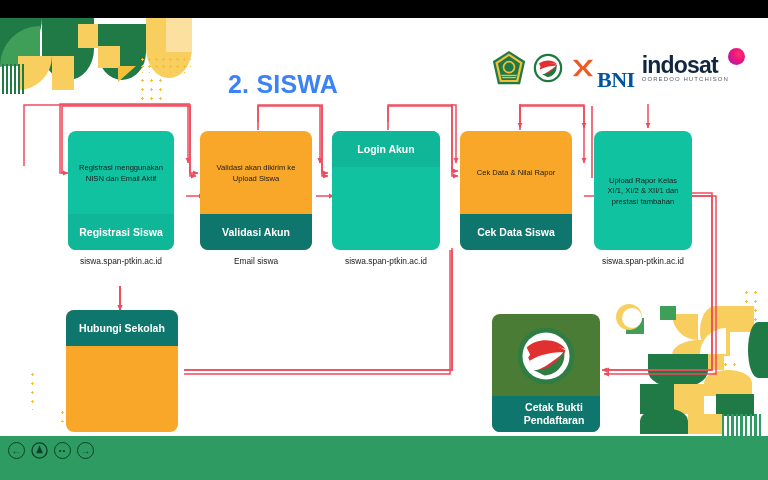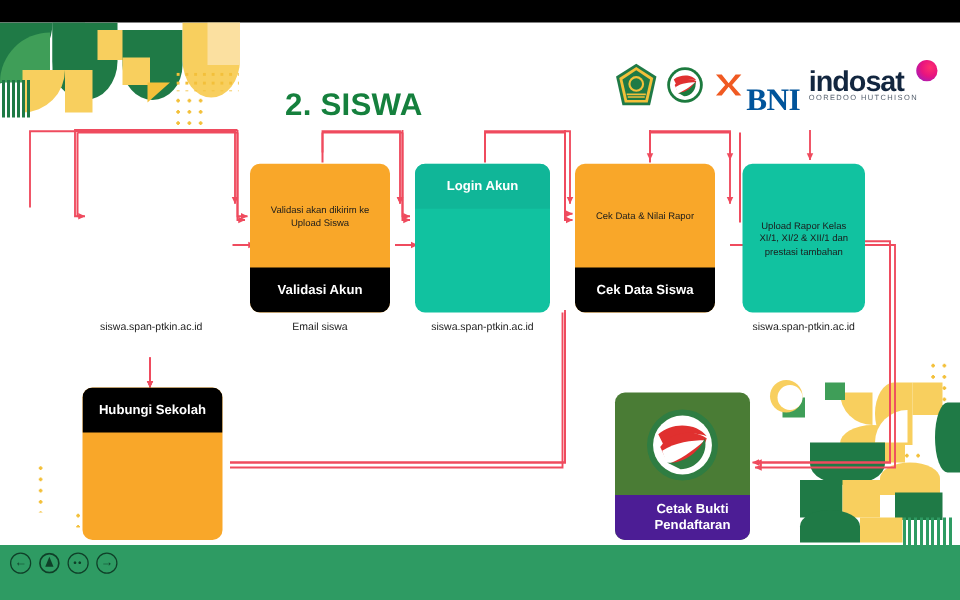--- a/index.html
+++ b/index.html
@@ -47,35 +47,35 @@
   .dots-sm {
     background-image: radial-gradient(#f3c03a 1.3px, transparent 1.4px);
     background-size: 9px 9px;
   }
 
   
   #title {
     position: absolute;
     left: 228px; top: 52px;
     font-size: 25px; font-weight: bold;
-    color: #15803d; letter-spacing: .2px;
+    color: #3b82f6; letter-spacing: .2px;
   }
 
   
   #logobar {
     position: absolute; left: 492px; top: 30px;
     height: 40px; display: flex; align-items: center; gap: 7px;
   }
   .logo-kemenag { width: 34px; height: 36px; }
   .logo-span { width: 30px; height: 30px; }
   .logo-bni { display: flex; align-items: center; gap: 3px; }
   .bni-46 { width: 24px; height: 24px; }
   .bni-txt {
     font-family: "Liberation Serif", serif;
-    font-size: 25px; font-weight: bold; color: #00549b;
+    font-size: 22px; font-weight: bold; color: #00549b;
     letter-spacing: -.5px; line-height: 1; margin-top: 24px;
   }
   .logo-indosat { position: relative; padding-right: 16px; }
   .ind-txt {
     font-size: 23px; font-weight: bold; color: #12263f;
     letter-spacing: -.8px; line-height: 1;
   }
   .ind-sub {
     font-size: 6px; color: #55606e; letter-spacing: 1.1px;
     text-align: right; margin-top: -1px;
@@ -105,23 +105,23 @@
   .card .foot {
     height: 36px;
     display: flex; align-items: center; justify-content: center;
     text-align: center;
     font-size: 10.5px; font-weight: bold; color: #ffffff;
     line-height: 1.2; padding: 0 4px;
   }
   .card.teal { background: #11c2a0; }
   .card.teal .foot { background: #10b698; }
   .card.orange { background: #f9a729; }
-  .card.orange .foot { background: #000000; }
+  .card.orange .foot { background: #0f766e; }
   .card.green { background: #4a7c35; }
-  .card.green .foot { background: #4c1d95; padding-left: 20px; }
+  .card.green .foot { background: #0f766e; padding-left: 20px; }
   .card.green .body { color: #fff; }
 
   .caption {
     position: absolute;
     text-align: center;
     font-size: 8.4px; color: #1b1b1b;
     z-index: 4;
   }
   .caption.small { font-size: 7.6px; }
 
@@ -325,20 +325,24 @@
         <span class="bni-txt">BNI</span>
       </div>
 
       <div class="logo-indosat">
         <div class="ind-txt">indosat</div>
         <div class="ind-sub">OOREDOO HUTCHISON</div>
         <div class="ind-dot"></div>
       </div>
     </div>
 
+    <div class="card teal" style="left:68px;top:113px;width:106px;height:119px;">
+      <div class="body">Registrasi menggunakan NISN dan Email Aktif</div>
+      <div class="foot">Registrasi Siswa</div>
+    </div>
     <div class="caption" style="left:58px;top:238px;width:126px;">siswa.span-ptkin.ac.id</div>
 
     <div class="card orange" style="left:200px;top:113px;width:112px;height:119px;">
       <div class="body">Validasi akan dikirim ke Upload Siswa</div>
       <div class="foot">Validasi Akun</div>
     </div>
     <div class="caption" style="left:196px;top:238px;width:120px;">Email siswa</div>
 
     <div class="card teal" style="left:332px;top:113px;width:108px;height:119px;">
       <div class="foot">Login Akun</div>

